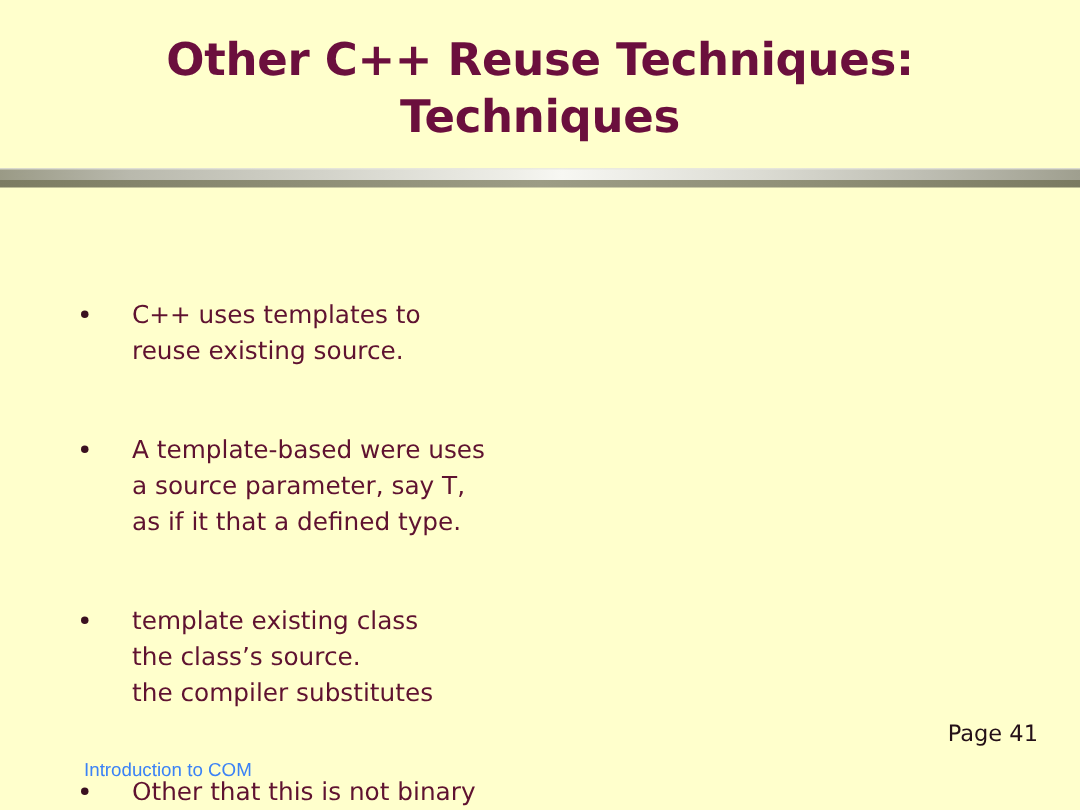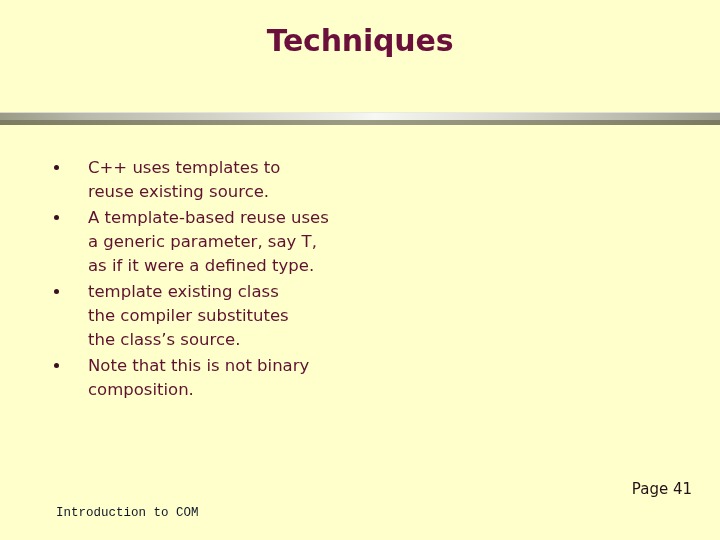--- a/index.html
+++ b/index.html
@@ -90,20 +90,21 @@
   .body-text {
     position: absolute;
     left: 42px;
     top: 156px;
     width: 320px;
   }
   .bullet-item {
     position: relative;
     padding-left: 46px;
     margin-bottom: 2px;
+    margin-top: 42px;
   }
   .bullet-marker {
     position: absolute;
     left: 12px;
     top: 9px;
     width: 5px;
     height: 5px;
     border-radius: 50%;
     background: #3a1020;
   }
@@ -131,75 +132,76 @@
     fill: #1a1a1a;
   }
   .dg-label-classt { font-size: 12px; }
   .dg-label-template { font-size: 11.5px; }
 
   
   .footer-left {
     position: absolute;
     left: 56px;
     top: 506px;
-    font-family: Liberation Mono, monospace;
+    font-family: Liberation Sans, sans-serif;
     font-size: 12.5px;
-    color: #0f172a;
+    color: #3b82f6;
     white-space: nowrap;
   }
   .footer-right {
     position: absolute;
     right: 28px;
     top: 480px;
     font-family: "DejaVu Sans", sans-serif;
     font-size: 15px;
     color: #241018;
     white-space: nowrap;
   }
 </style>
 </head>
 <body>
 
 <div class="slide">
 
   <div class="title-block">
+    <span class="title-line">Other C++ Reuse Techniques:</span>
     <span class="title-line">Techniques</span>
   </div>
 
   <div class="divider">
     <div class="band-top"></div>
     <div class="band-hair"></div>
     <div class="band-bottom"></div>
   </div>
 
   <div class="body-text">
 
     <div class="bullet-item">
       <span class="bullet-marker"></span>
       <span class="bullet-line">C++ uses templates to</span>
       <span class="bullet-line">reuse existing source.</span>
     </div>
 
     <div class="bullet-item">
       <span class="bullet-marker"></span>
-      <span class="bullet-line">A template-based reuse uses</span>
-      <span class="bullet-line">a generic parameter, say T,</span>
-      <span class="bullet-line">as if it were a defined type.</span>
+      <span class="bullet-line">A template-based were uses</span>
+      <span class="bullet-line">a source parameter, say T,</span>
+      <span class="bullet-line">as if it that a defined type.</span>
     </div>
 
     <div class="bullet-item">
       <span class="bullet-marker"></span>
       <span class="bullet-line">template existing class</span>
+      <span class="bullet-line">the class’s source.</span>
       <span class="bullet-line">the compiler substitutes</span>
-      <span class="bullet-line">the class’s source.</span>
-    </div>
-
-    <div class="bullet-item">
-      <span class="bullet-marker"></span>
-      <span class="bullet-line">Note that this is not binary</span>
+    </div>
+
+    <div class="bullet-item">
+      <span class="bullet-marker"></span>
+      <span class="bullet-line">Other that this is not binary</span>
       <span class="bullet-line">composition.</span>
     </div>
 
   </div>
 
 
   <div class="footer-left">Introduction to COM</div>
   <div class="footer-right">Page 41</div>
 
 </div>

